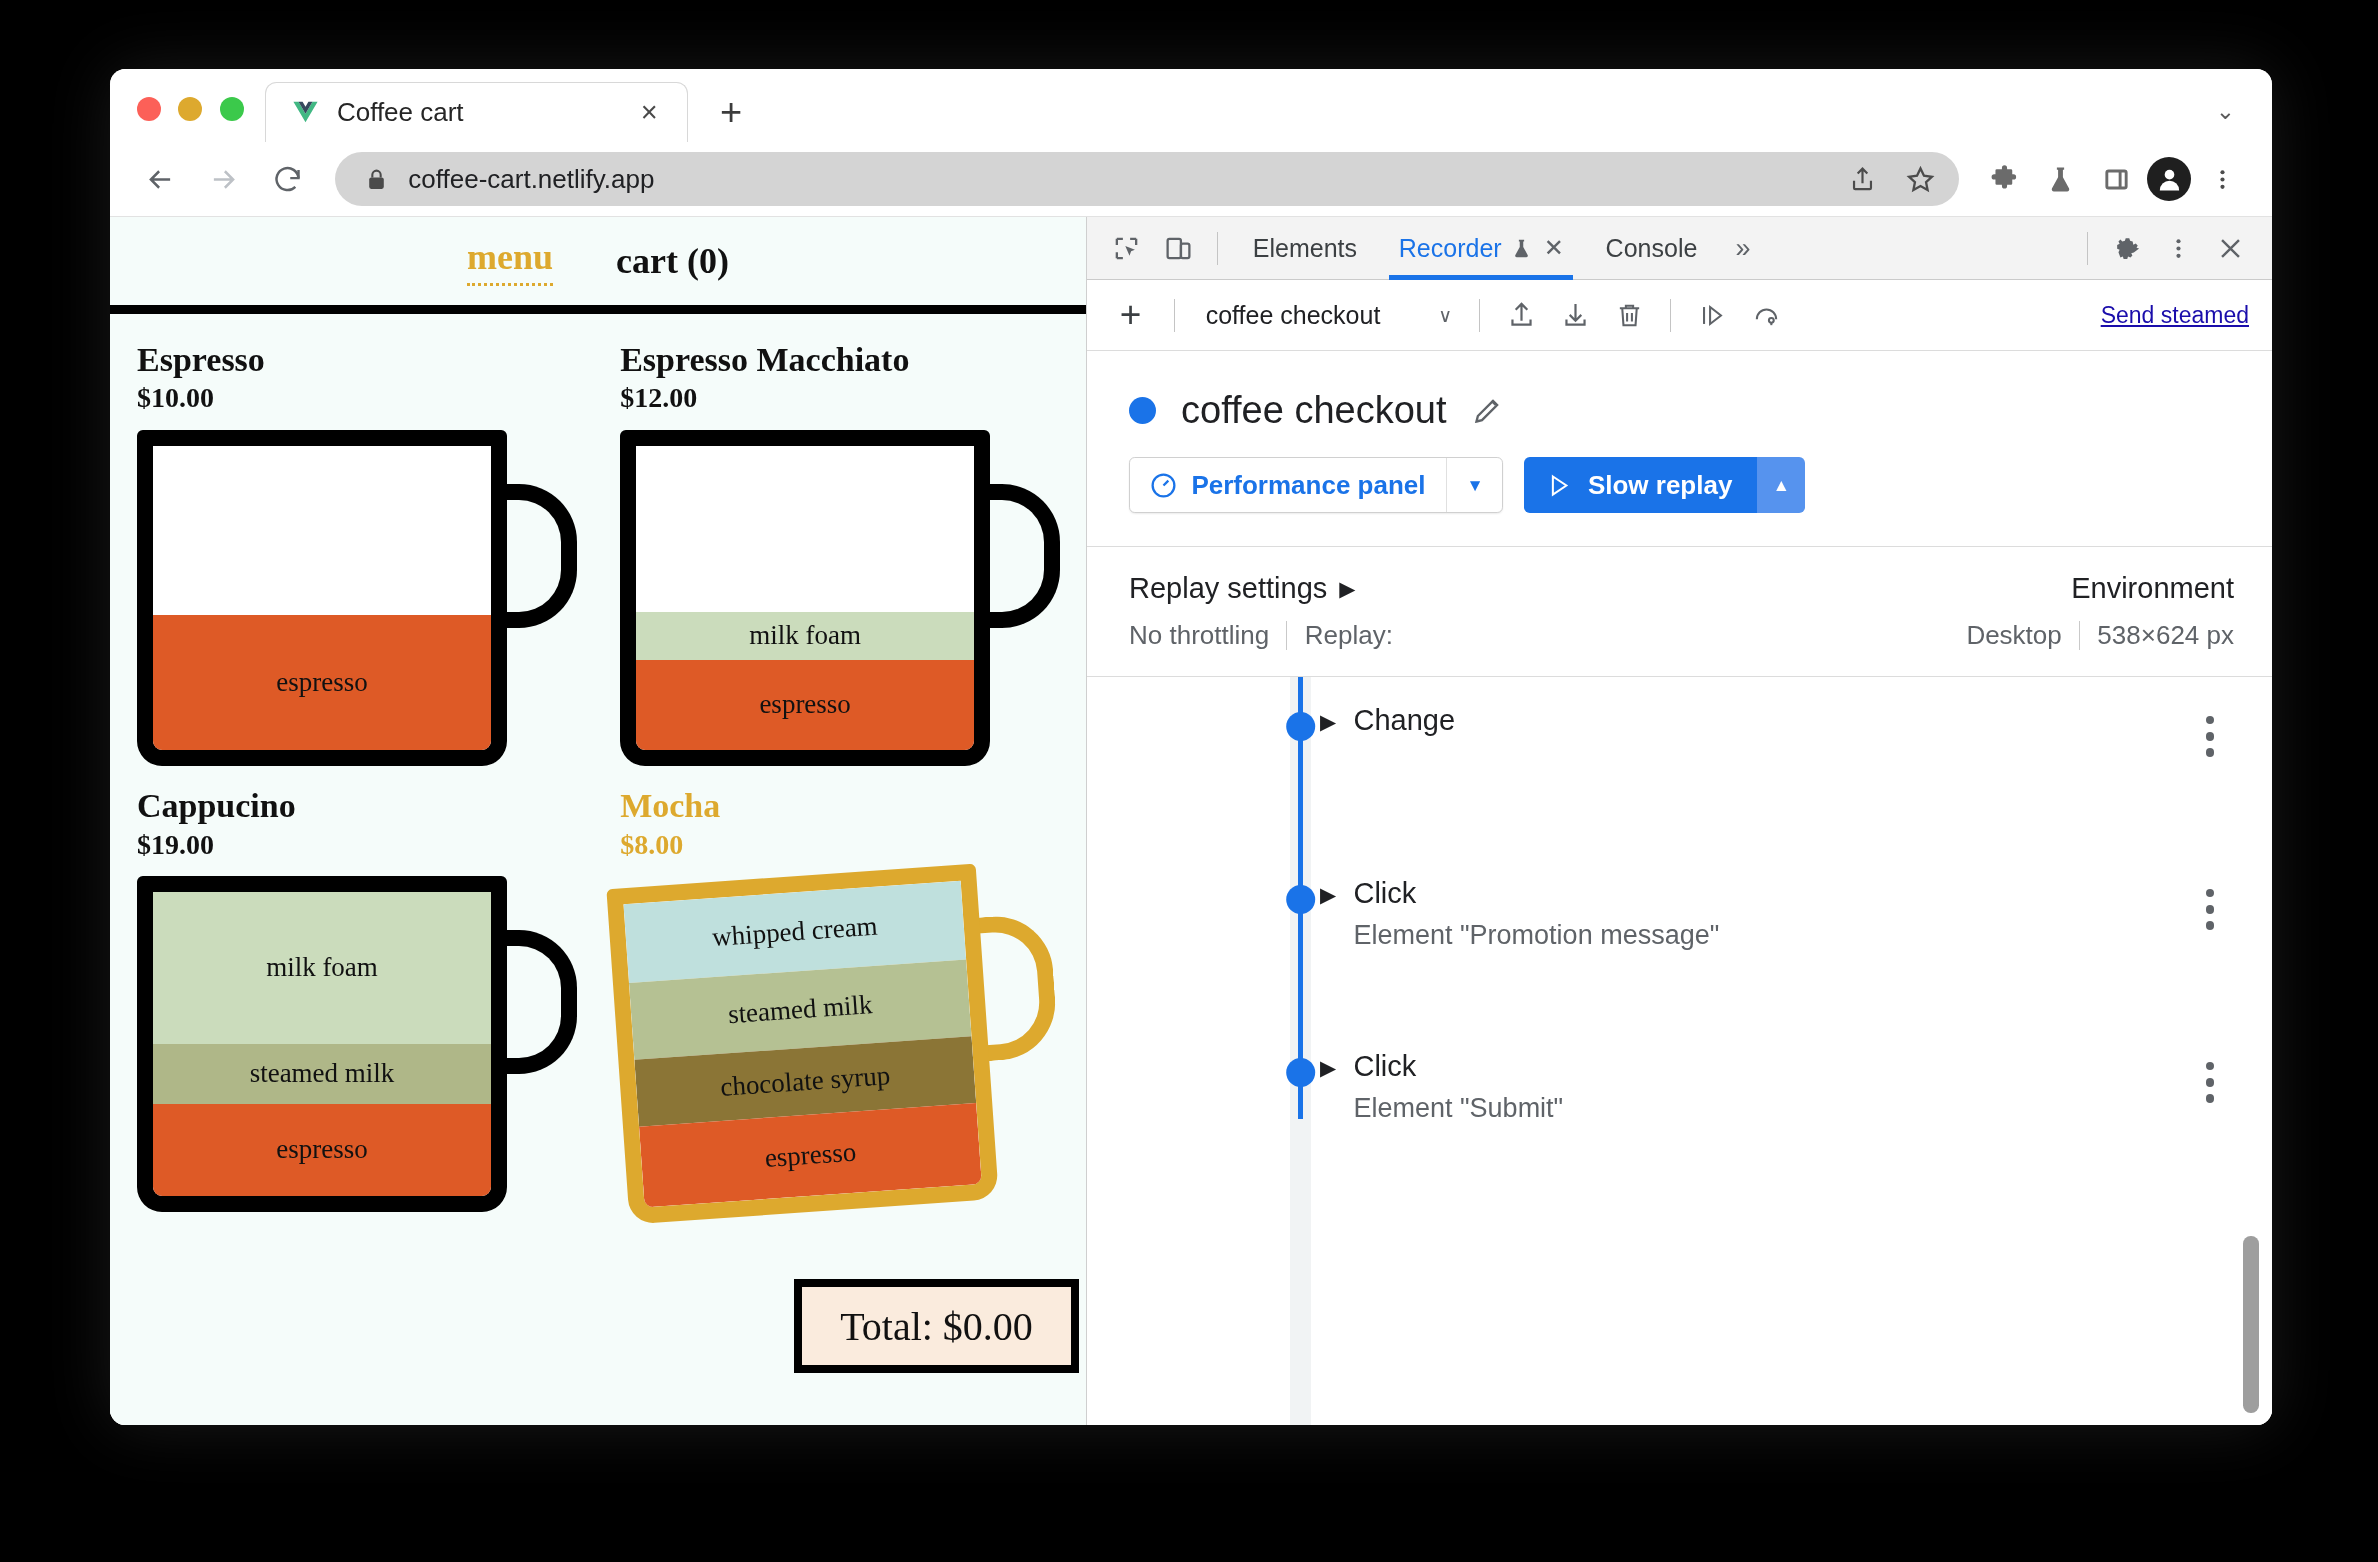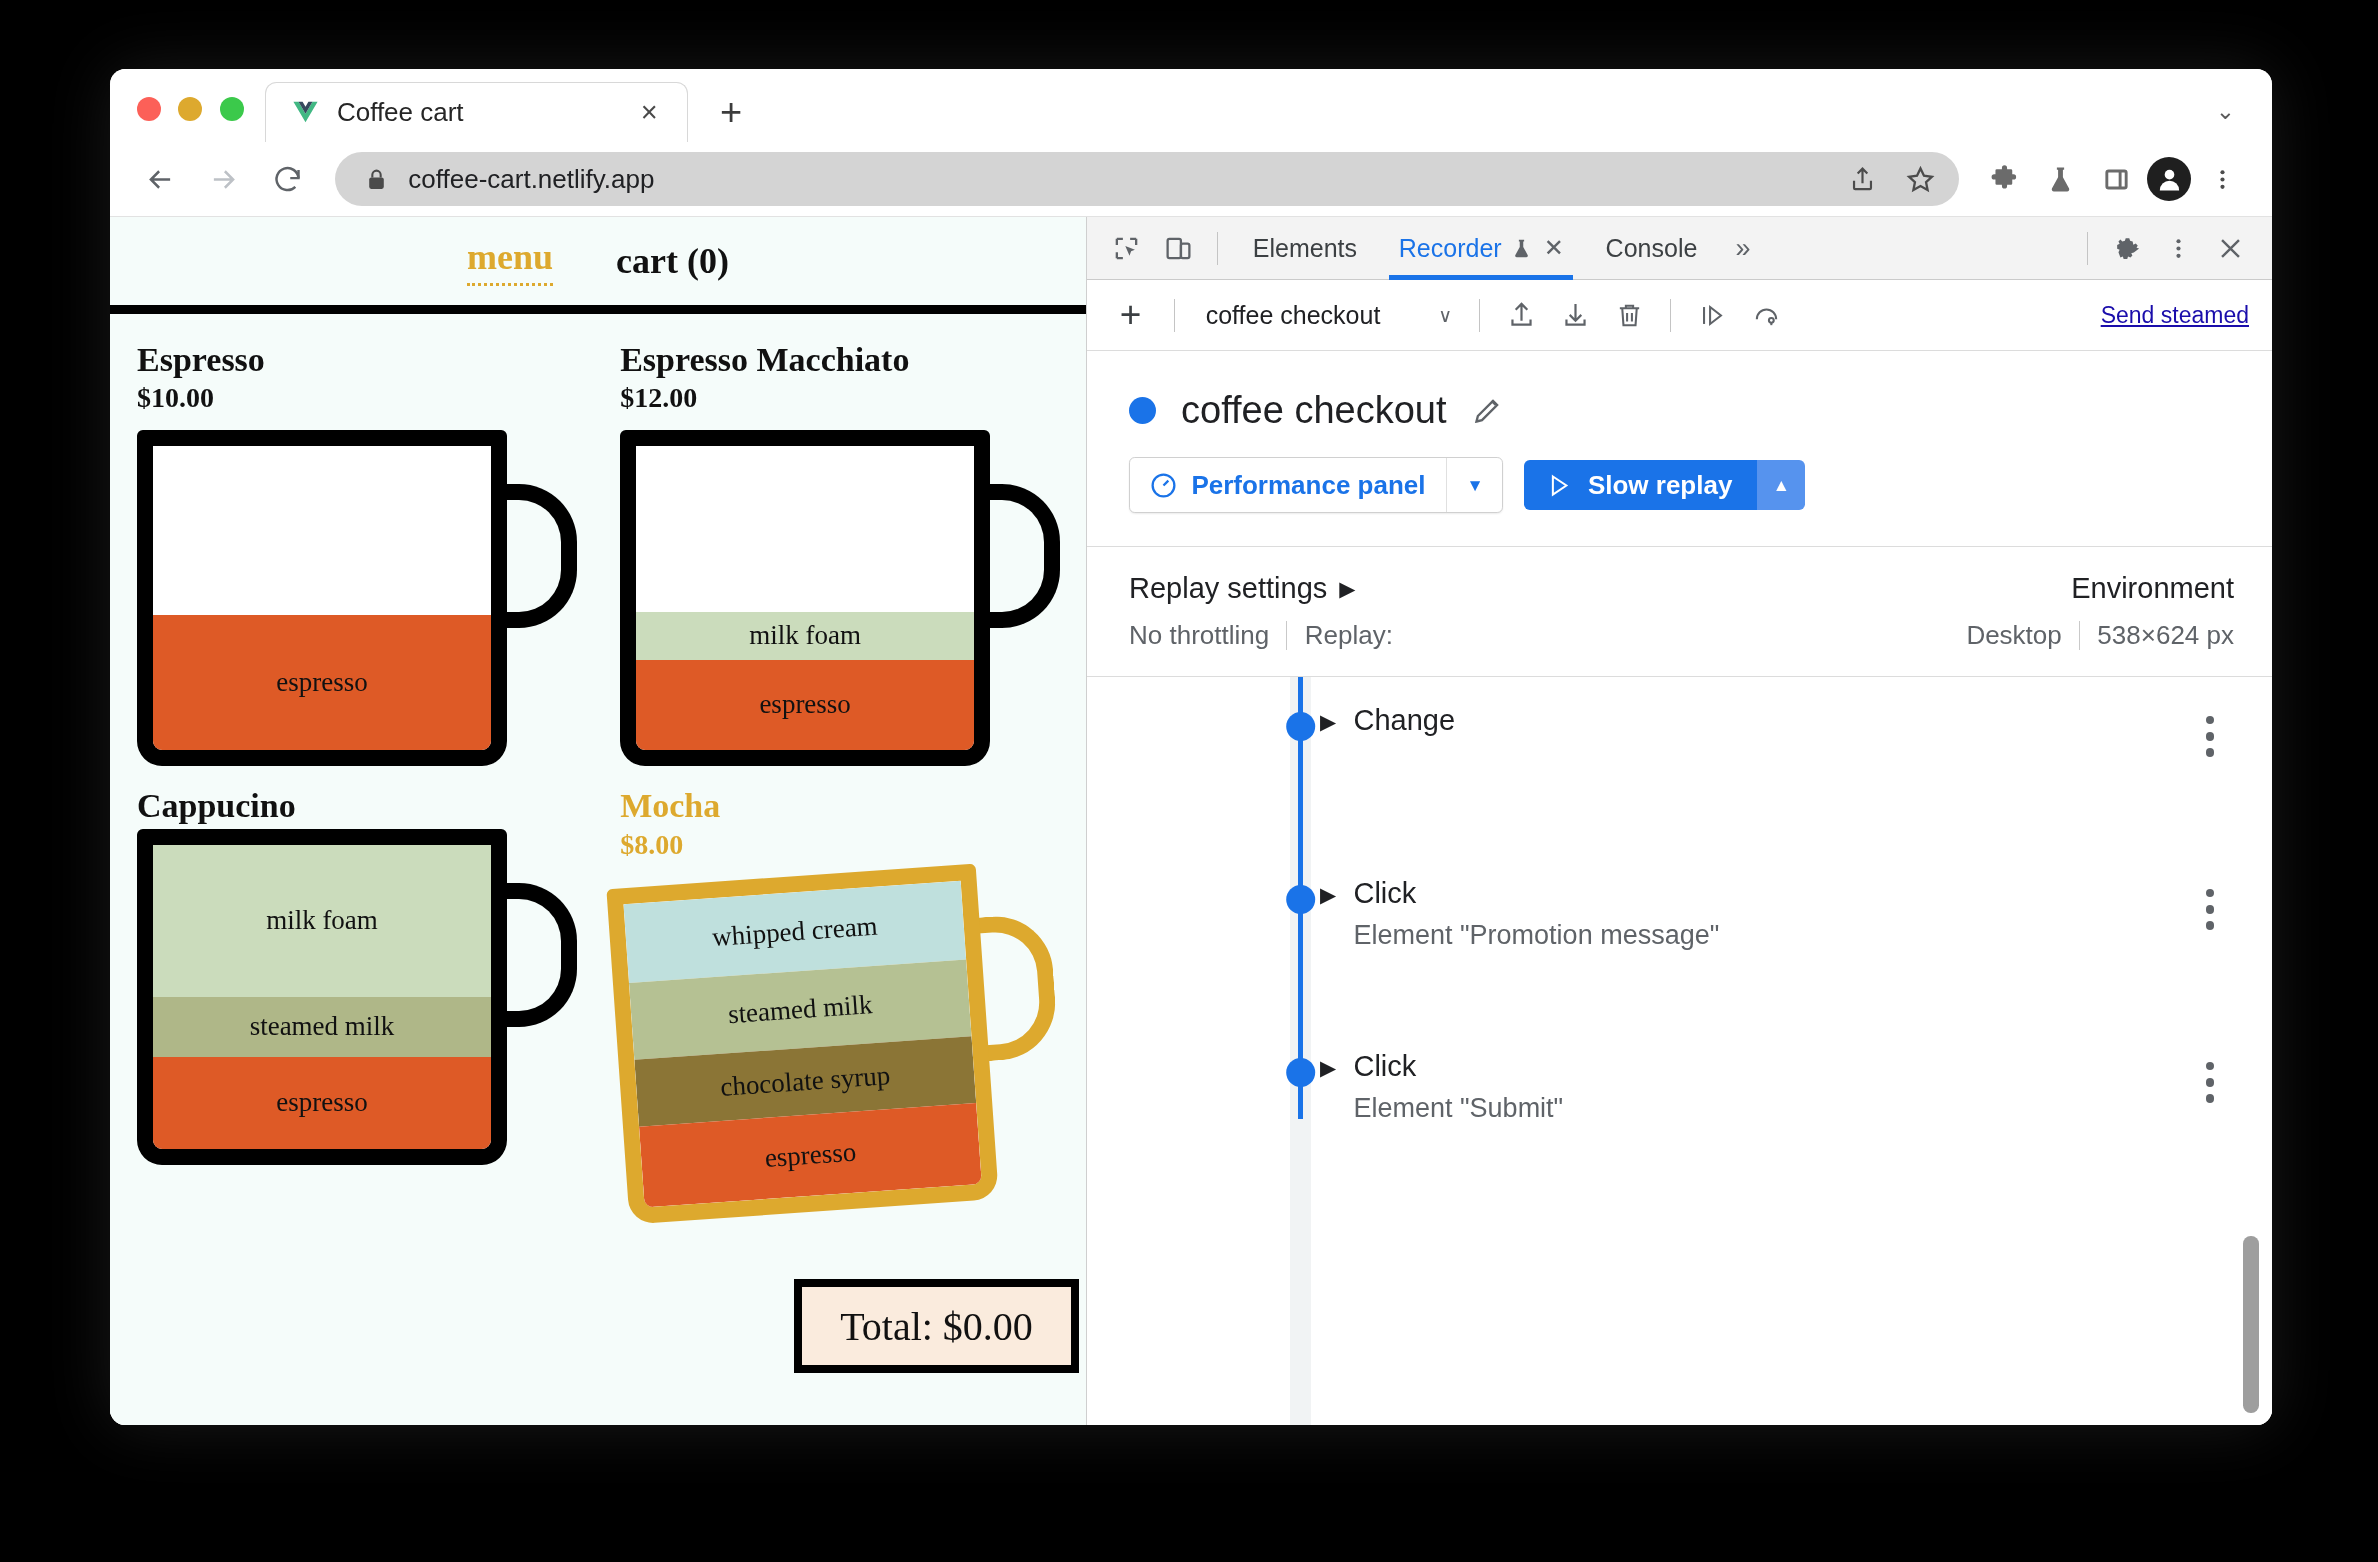--- a/index.html
+++ b/index.html
@@ -308,21 +308,21 @@
     height: 100%;
   }
   .btn-perf .split {
     width: 56px; height: 100%;
     border-left: 1px solid #e0e0e0;
     display: flex; align-items: center; justify-content: center;
     color: #1a73e8; font-size: 17.3px;
   }
   .btn-replay {
     display: flex; align-items: stretch;
-    height: 50px;
+    height: 56px;
     border-radius: 5.8px;
     overflow: hidden;
   }
   .btn-replay .main {
     display: flex; align-items: center; gap: 15.4px;
     padding: 0 25px 0 21px;
     background: #1a73e8;
     color: #fff; font-size: 26px; font-weight: bold;
   }
   .btn-replay .split {
@@ -540,20 +540,21 @@
                   <div class="cup-body">
                     <div class="layer" style="background: rgb(255, 255, 255); height: 165px; flex: 0 0 165px;"></div>
                     <div class="layer" style="background: rgb(203, 220, 188); height: 48px; flex: 0 0 48px;">milk foam</div>
                     <div class="layer" style="background: rgb(222, 90, 38); height: 90px; flex: 0 0 90px;">espresso</div>
                   </div>
                 </div>
               </div>
             </div>
             <div class="item">
               <div class="item-name">Cappucino</div>
+              <div class="item-price">$19.00</div>
               <div class="cup-wrap">
                 <div class="cup">
                   <div class="cup-handle"></div>
                   <div class="cup-body">
                     <div class="layer" style="background: rgb(203, 220, 188); height: 152px; flex: 0 0 152px;">milk foam</div>
                     <div class="layer" style="background: rgb(175, 183, 136); height: 60px; flex: 0 0 60px;">steamed milk</div>
                     <div class="layer" style="background: rgb(222, 90, 38); height: 92px; flex: 0 0 92px;">espresso</div>
                   </div>
                 </div>
               </div>

